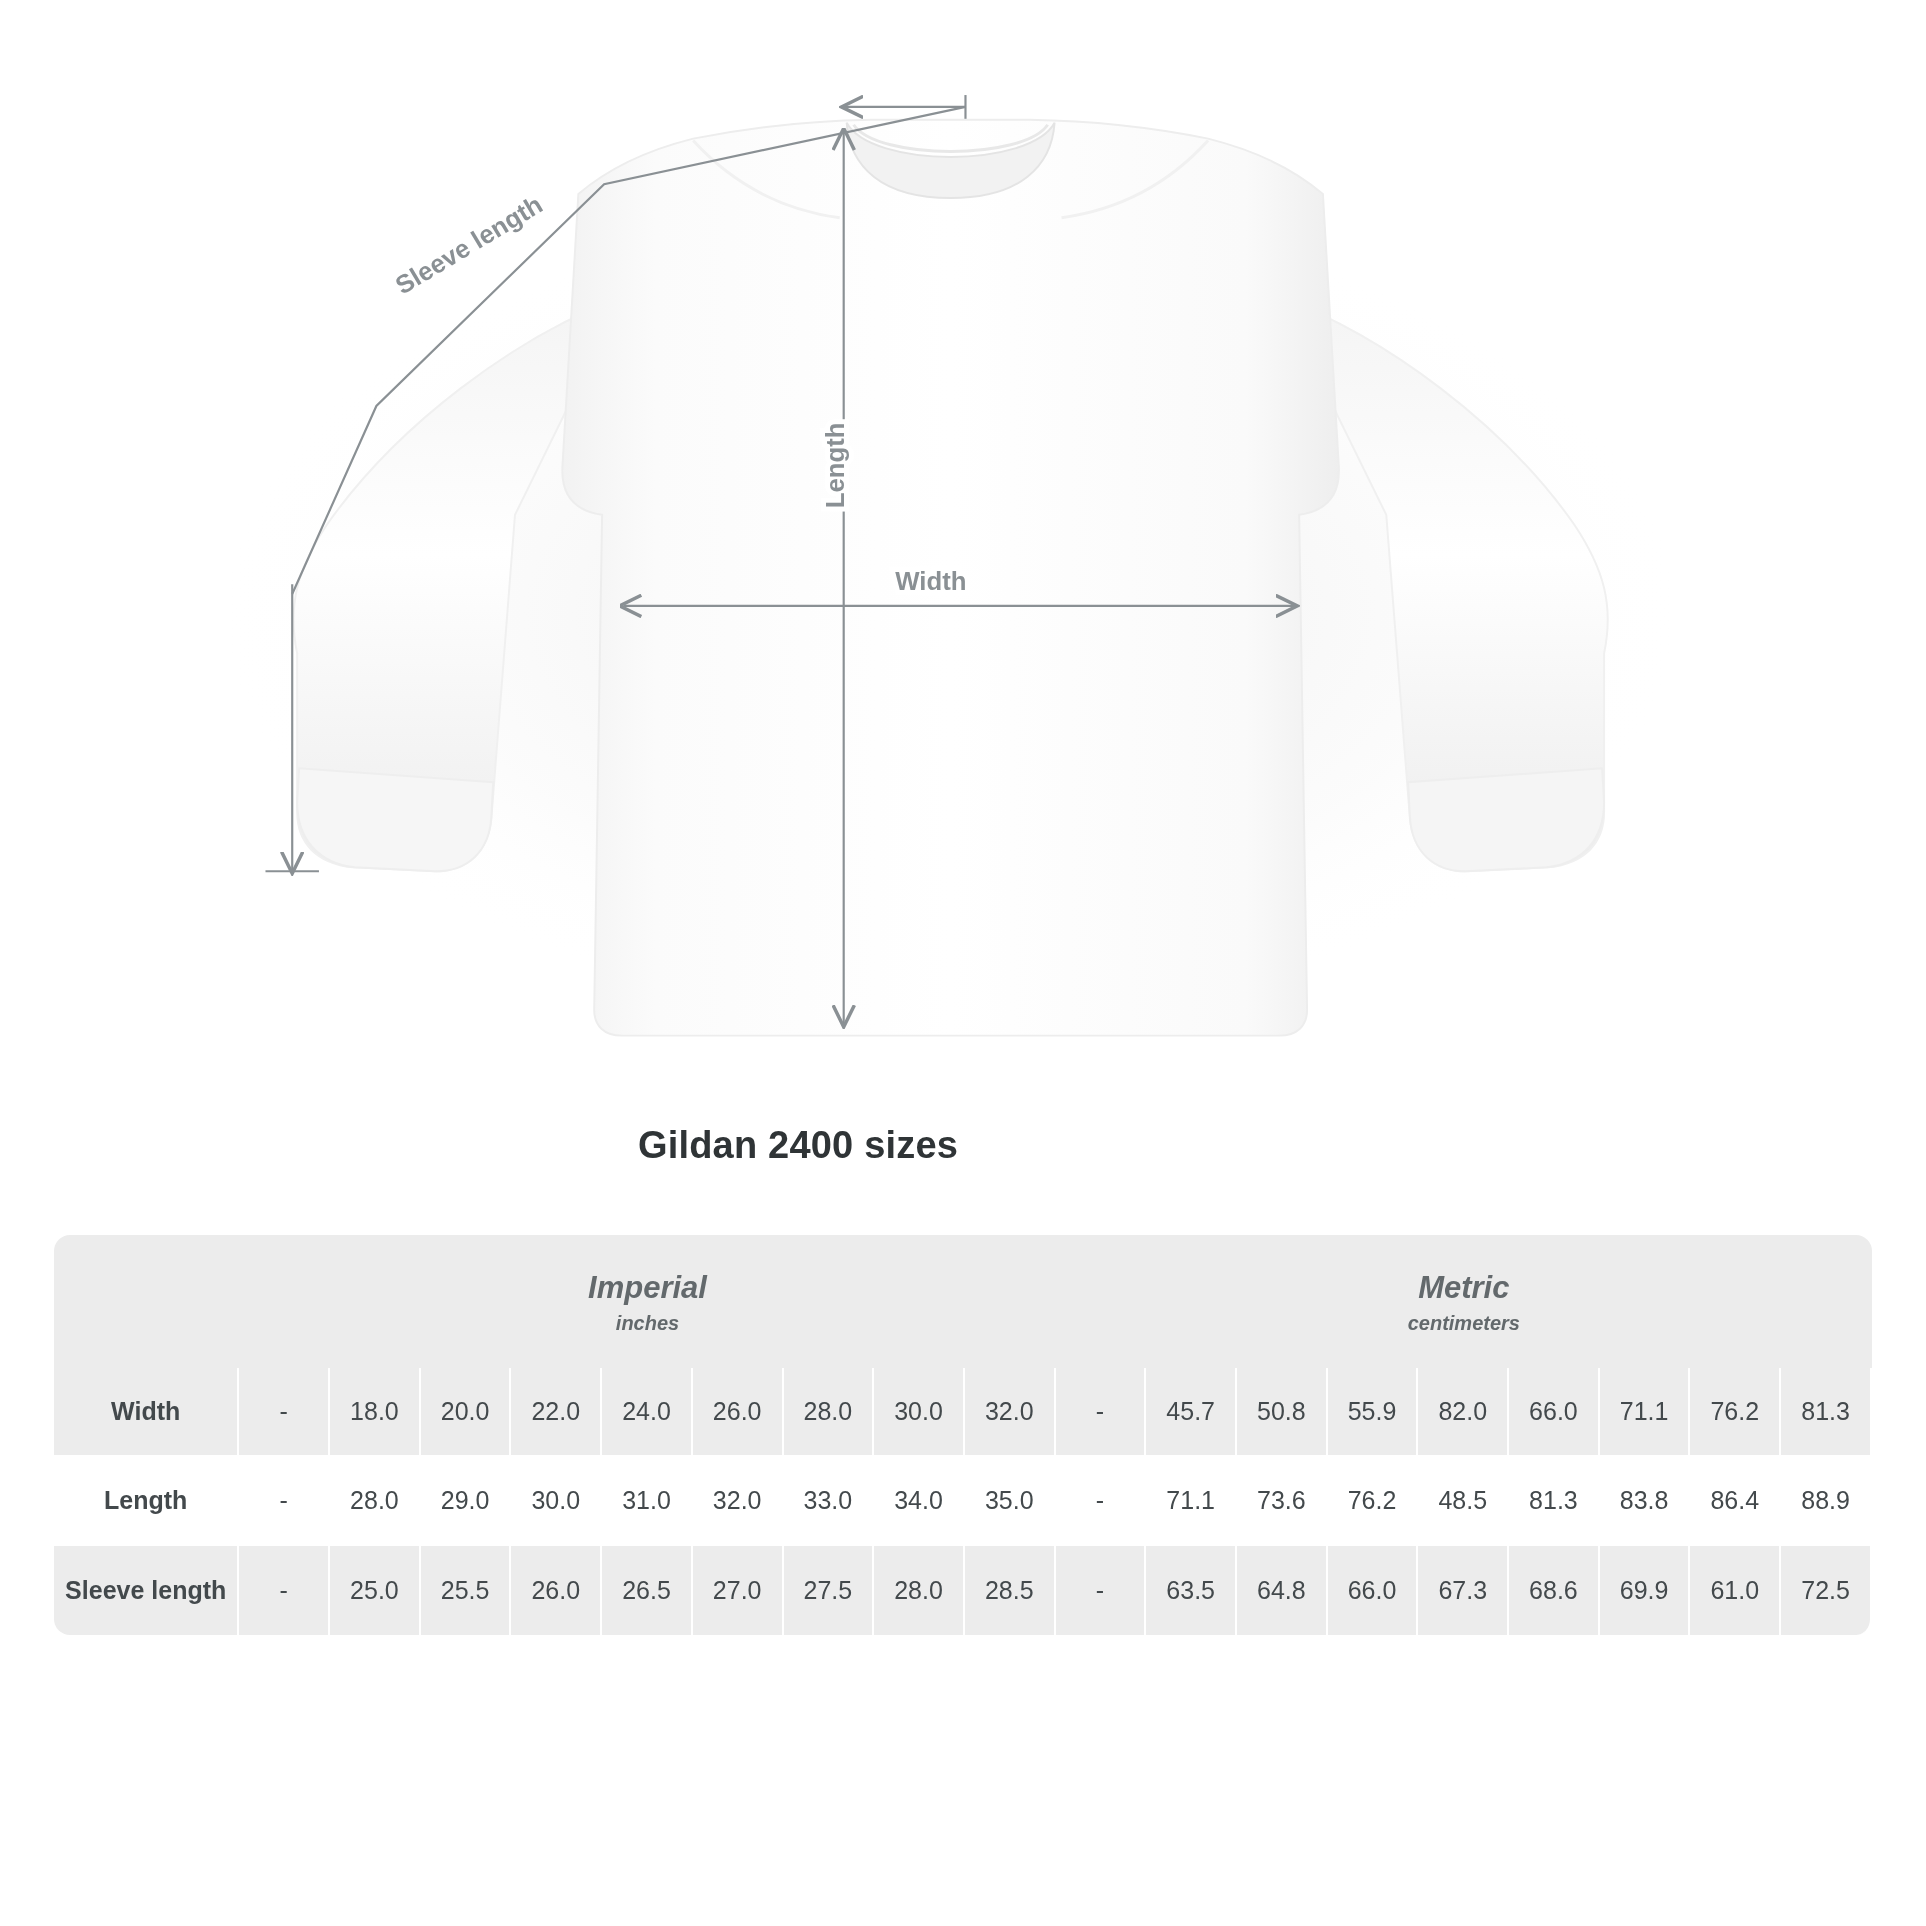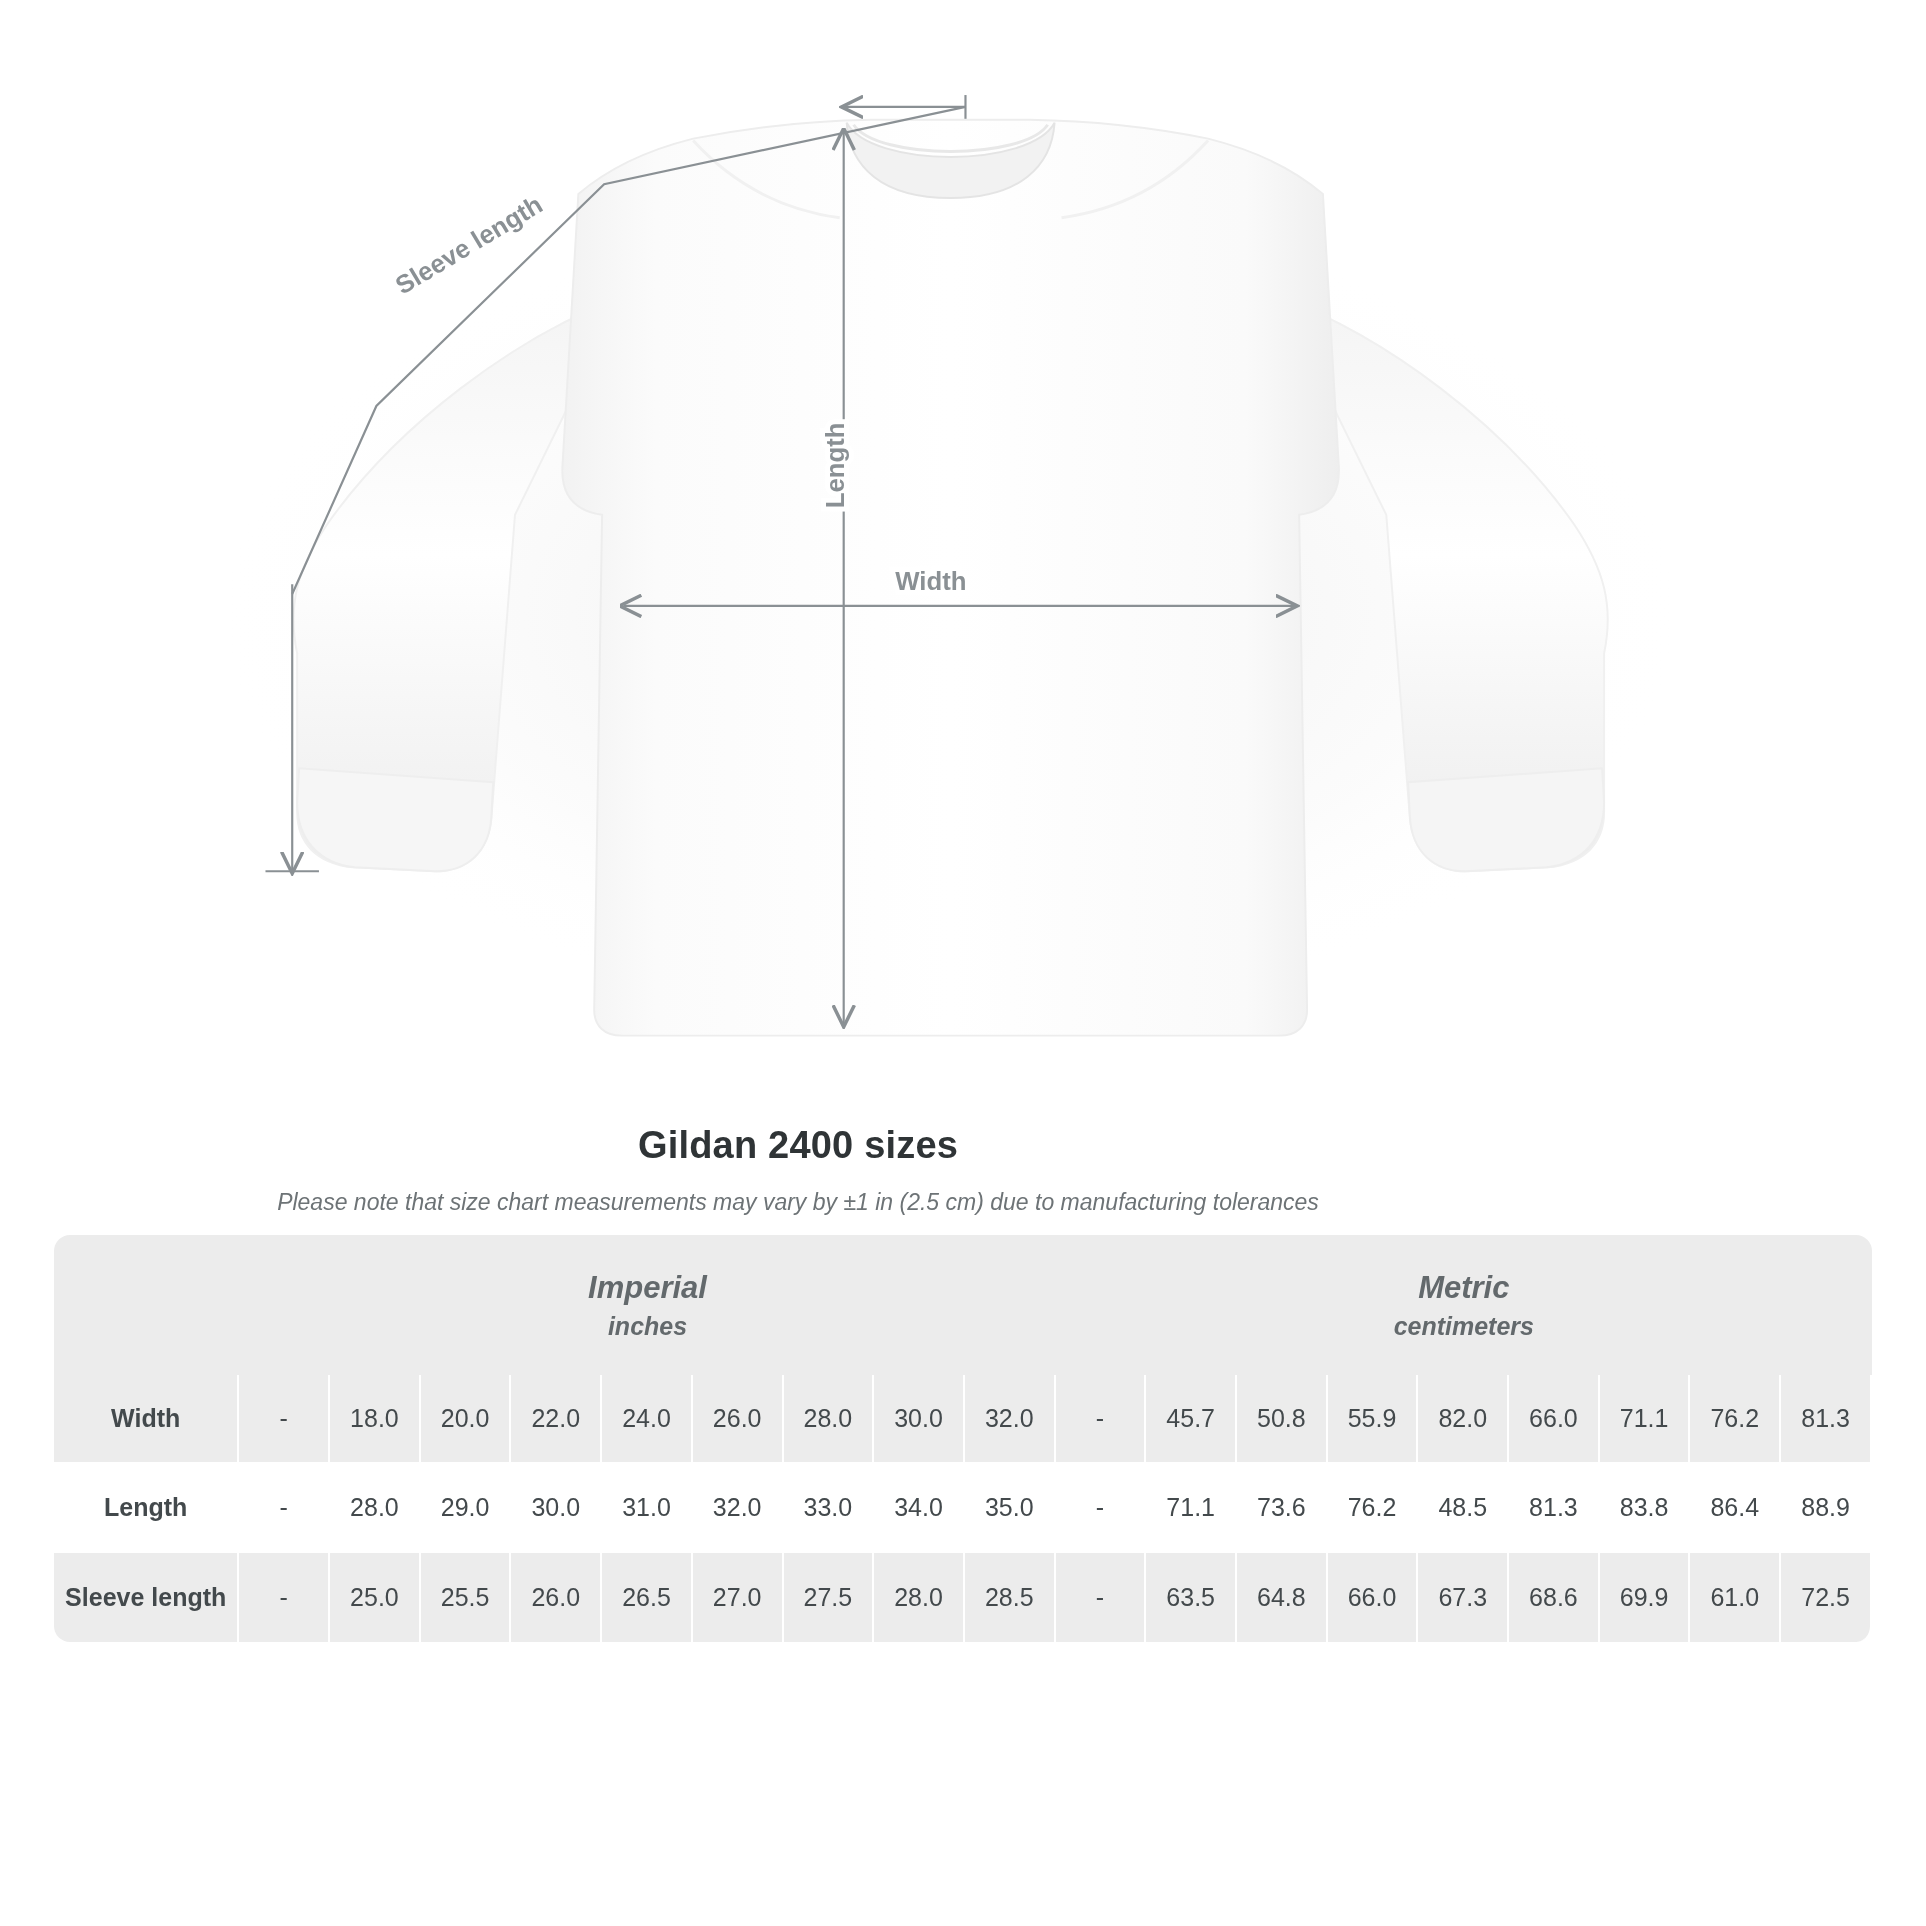--- a/index.html
+++ b/index.html
@@ -76,21 +76,21 @@
     text-align: center;
   }
   .unit-name {
     font-size: 31px;
     font-style: italic;
     font-weight: bold;
     color: #63696c;
     line-height: 1.25;
   }
   .unit-sub {
-    font-size: 25px;
+    font-size: 20px;
     font-style: italic;
     color: #63696c;
     line-height: 1.5;
   }
   .corner-cell { background: #ececec; }
   .round-tl { border-top-left-radius: 16px; }
   .round-tr { border-top-right-radius: 16px; }
   .round-bl { border-bottom-left-radius: 16px; }
   .round-br { border-bottom-right-radius: 16px; }
 
@@ -210,21 +210,20 @@
       <text x="852" y="470" transform="rotate(-90 852 470)" text-anchor="middle" font-family="Liberation Sans, sans-serif" font-size="26" font-weight="bold" fill="#8a9094" style="paint-order:stroke; stroke:#ffffff; stroke-width:10px;">Length</text>
 
       <text x="940" y="596" text-anchor="middle" font-family="Liberation Sans, sans-serif" font-size="26" font-weight="bold" fill="#8a9094" style="paint-order:stroke; stroke:#ffffff; stroke-width:10px;">Width</text>
 
       <text x="478" y="255" transform="rotate(-31 478 255)" text-anchor="middle" font-family="Liberation Sans, sans-serif" font-size="26" font-weight="bold" fill="#8a9094" style="paint-order:stroke; stroke:#ffffff; stroke-width:10px;">Sleeve length</text>
     </svg>
   </div>
 
   <div id="title-block">
     <h1 id="chart-title">Gildan 2400 sizes</h1>
-    <div id="chart-note">Please note that size chart measurements may vary by ±1 in (2.5 cm) due to manufacturing tolerances</div>
   </div>
 
   <div id="size-table-wrap">
     <table class="size-table">
       <colgroup>
         <col class="col-label">
         <col class="col-v">
           <col class="col-v">
           <col class="col-v">
           <col class="col-v">

